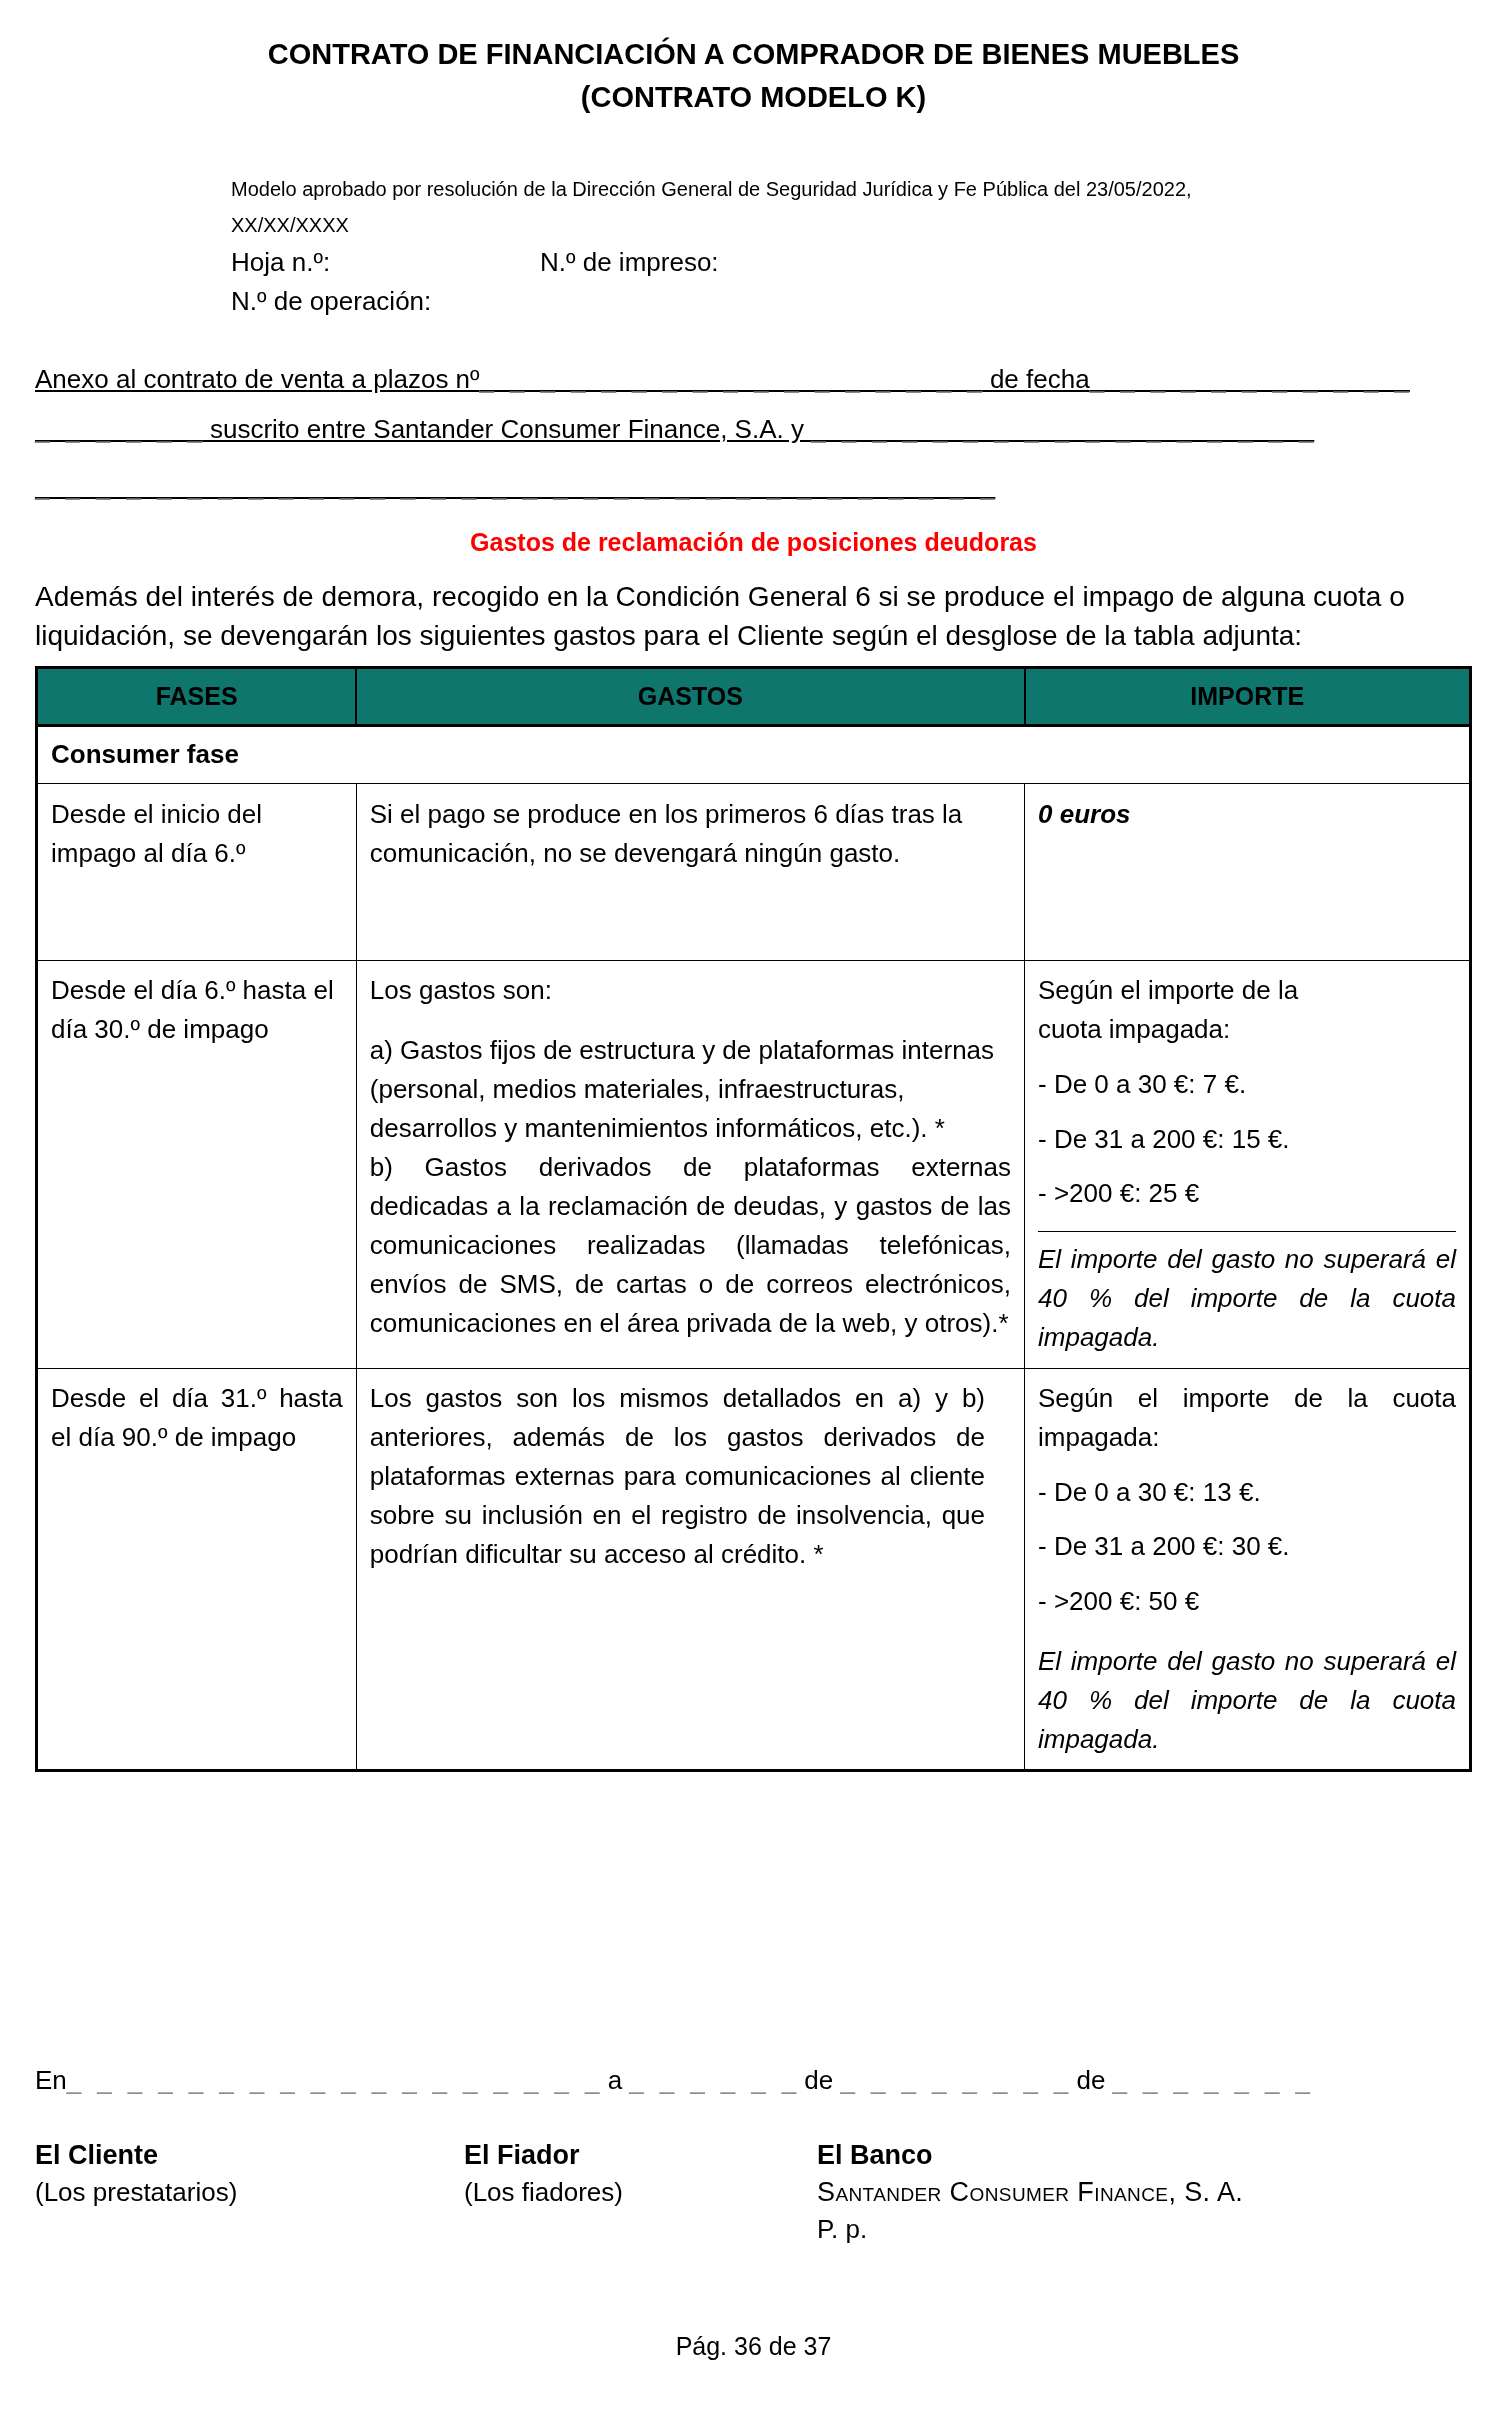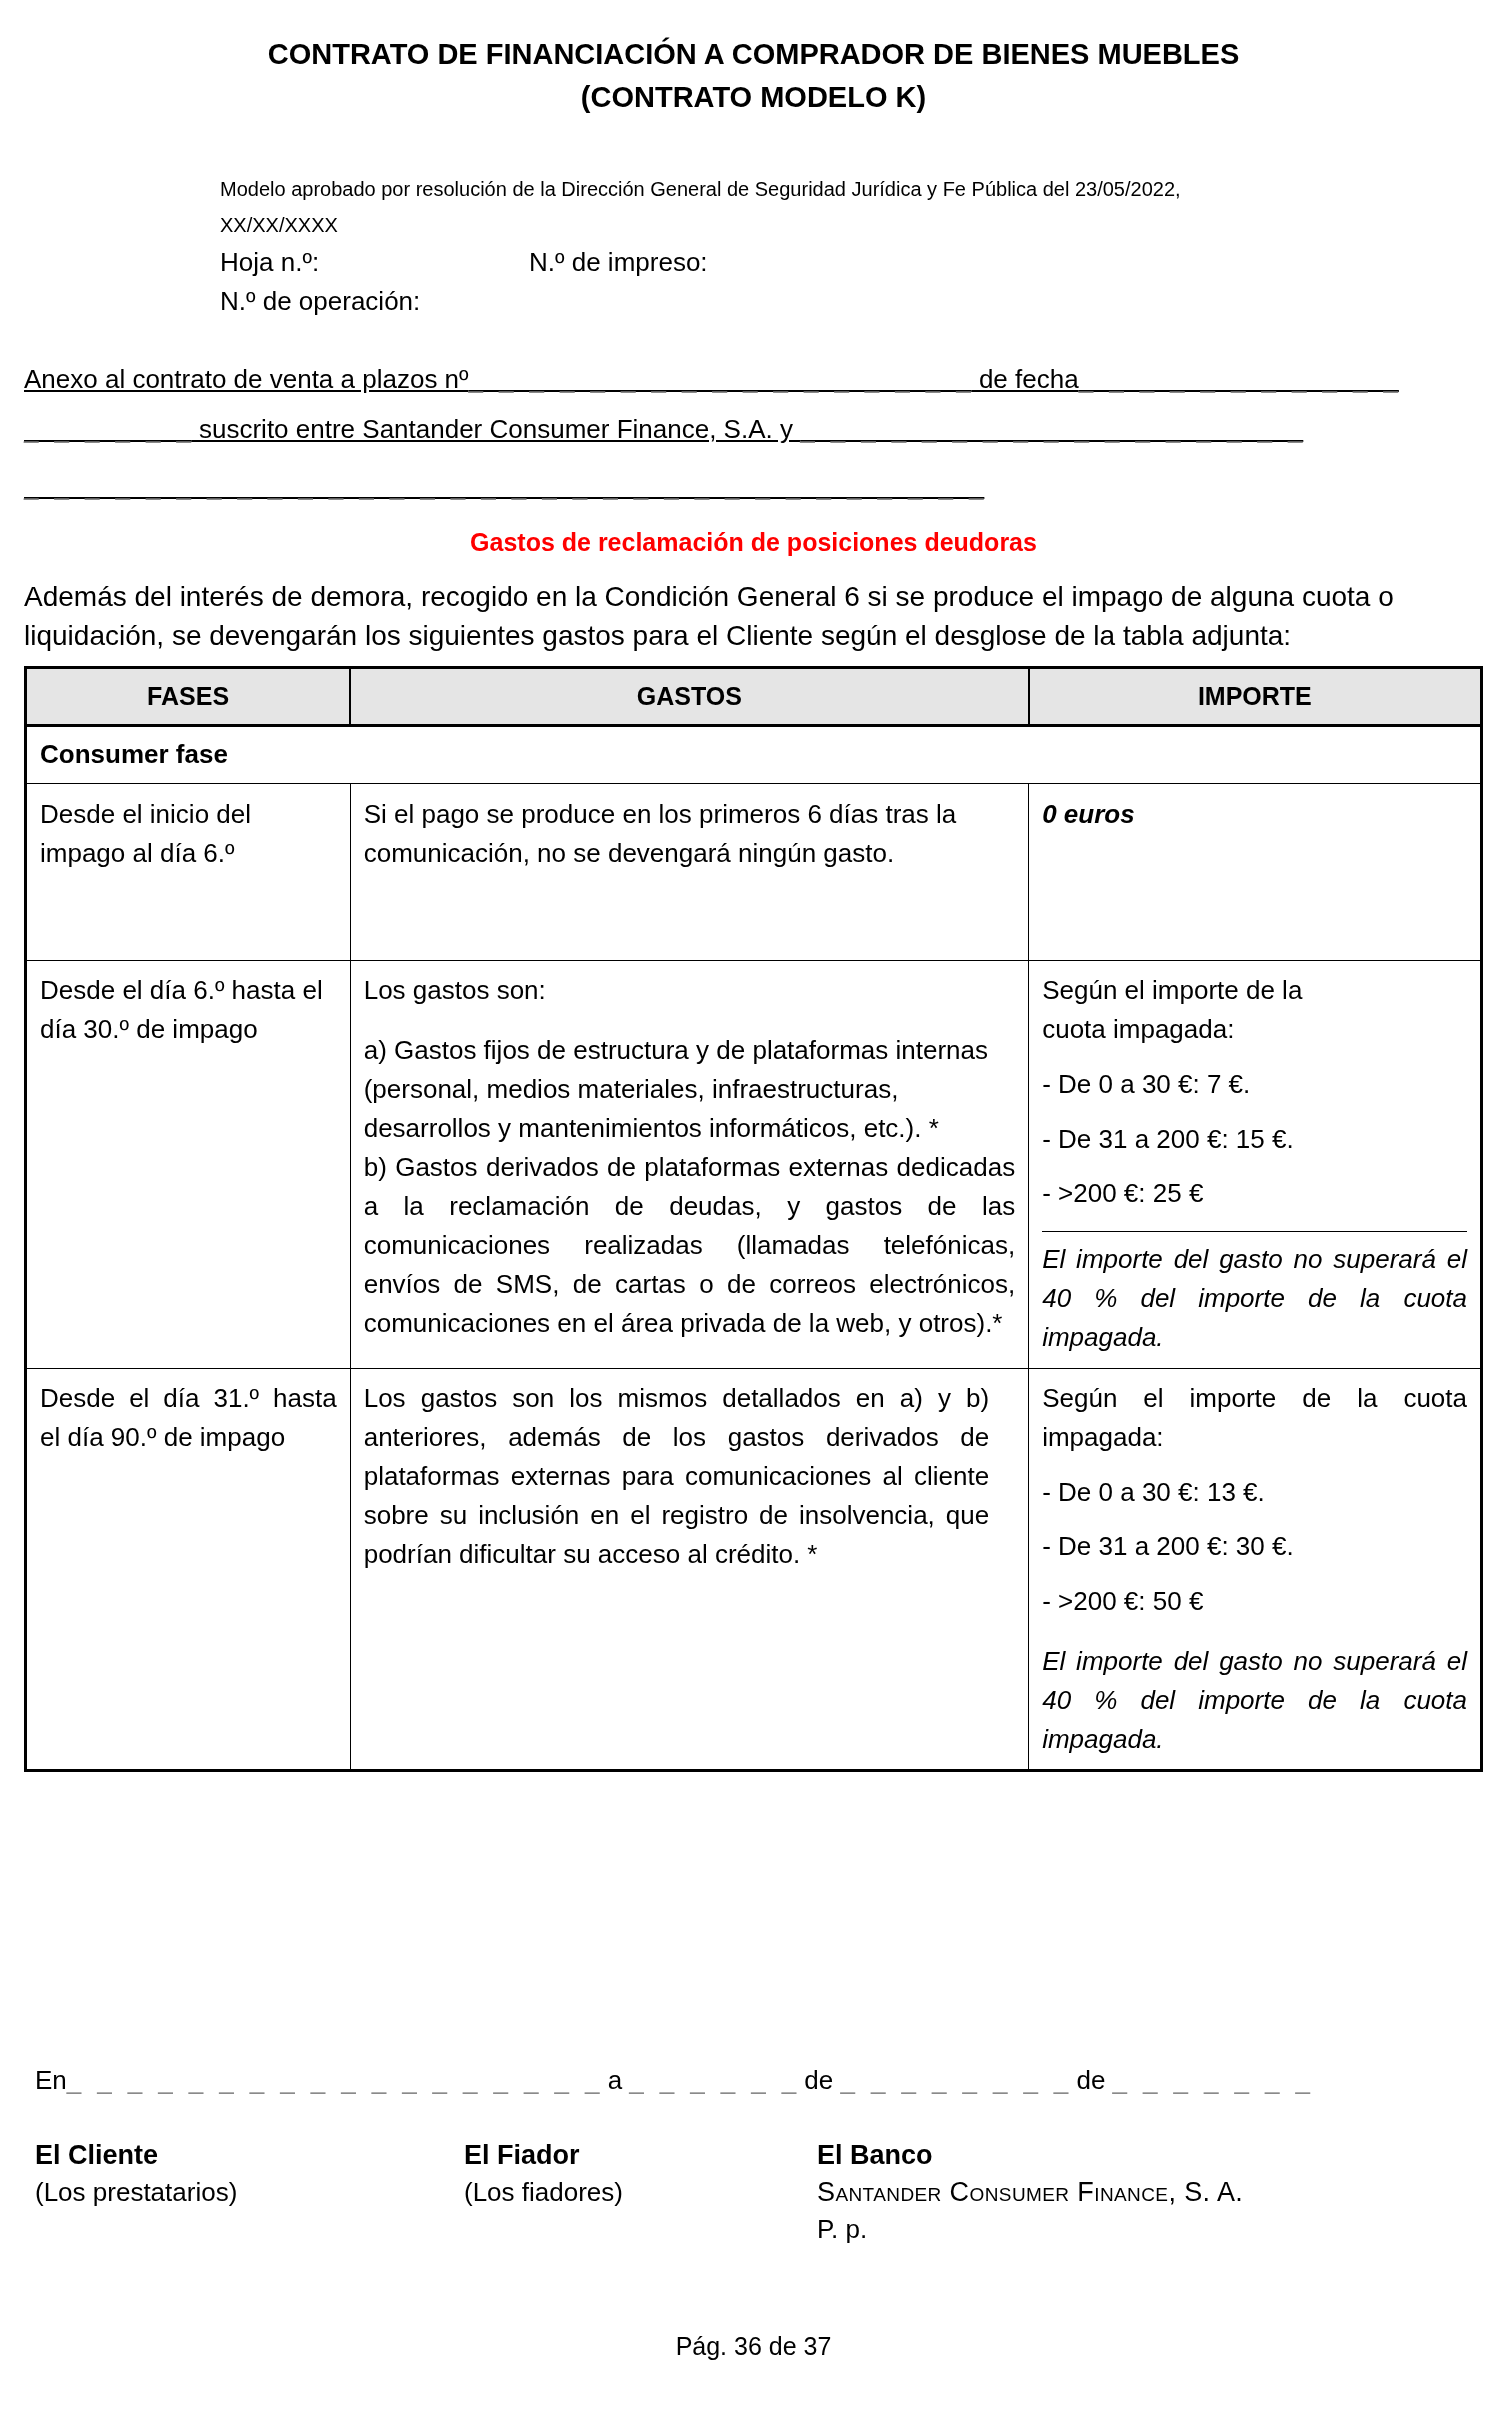--- a/index.html
+++ b/index.html
@@ -2,42 +2,42 @@
 <html style="font-size:14px"><head>
 <meta charset="utf-8">
 <style>
   html,body { margin:0; padding:0; }
   body {
     width:1507px; height:2413px;
     background:#ffffff; color:#000;
     font-family:"Liberation Sans", sans-serif;
     position:relative; overflow:hidden;
   }
-  .content { padding:0 24px; position:relative; }
+  .content { padding:0 35px; position:relative; }
 
   .doc-title { margin-top:33px; text-align:center; font-weight:700; font-size:29px; line-height:43px; }
 
   .approval { margin-top:52px; margin-left:196px; font-size:20px; line-height:36px; }
 
   .refline { margin-left:196px; font-size:26px; line-height:39px; }
   .ref-col { display:inline-block; width:309px; }
 
   .annex { margin-top:33px; font-size:26px; }
   .annex-line { white-space:nowrap; line-height:50px;text-decoration:underline; }
   .annex-line3 { margin-top:7px; }
   .blank { color:#8a8a8a; word-spacing:7px; letter-spacing:0.9px; }
 
   .red-heading { margin-top:14px; text-align:center; color:#ff0000; font-weight:700; font-size:25px; line-height:35px; }
 
   .intro { margin-top:17.4px; font-size:28px; line-height:39px; }
 
   table.fees { width:100%; border-collapse:collapse; margin-top:10.4px; table-layout:fixed; }
   table.fees { border:3.5px solid #000; }
   table.fees th {
-    background:#e5e5e5; border:2.6px solid #000; border-bottom:3.5px solid #000;
+    background:#0f766e; border:2.6px solid #000; border-bottom:3.5px solid #000;
     font-size:25px; font-weight:700; padding:13px 7px; text-align:center;
   }
   table.fees td {
     border:1.7px solid #000; vertical-align:top;
     font-size:26px; line-height:39px; padding:10.4px 13px;
   }
   tr.phase-row td { font-weight:700; padding:8.7px 13px; }
   tr.phase2 td { border-top:4.3px solid #000; }
   tr.row1 td { height:155px; }
   .pad-r { padding-right:39px !important; }

